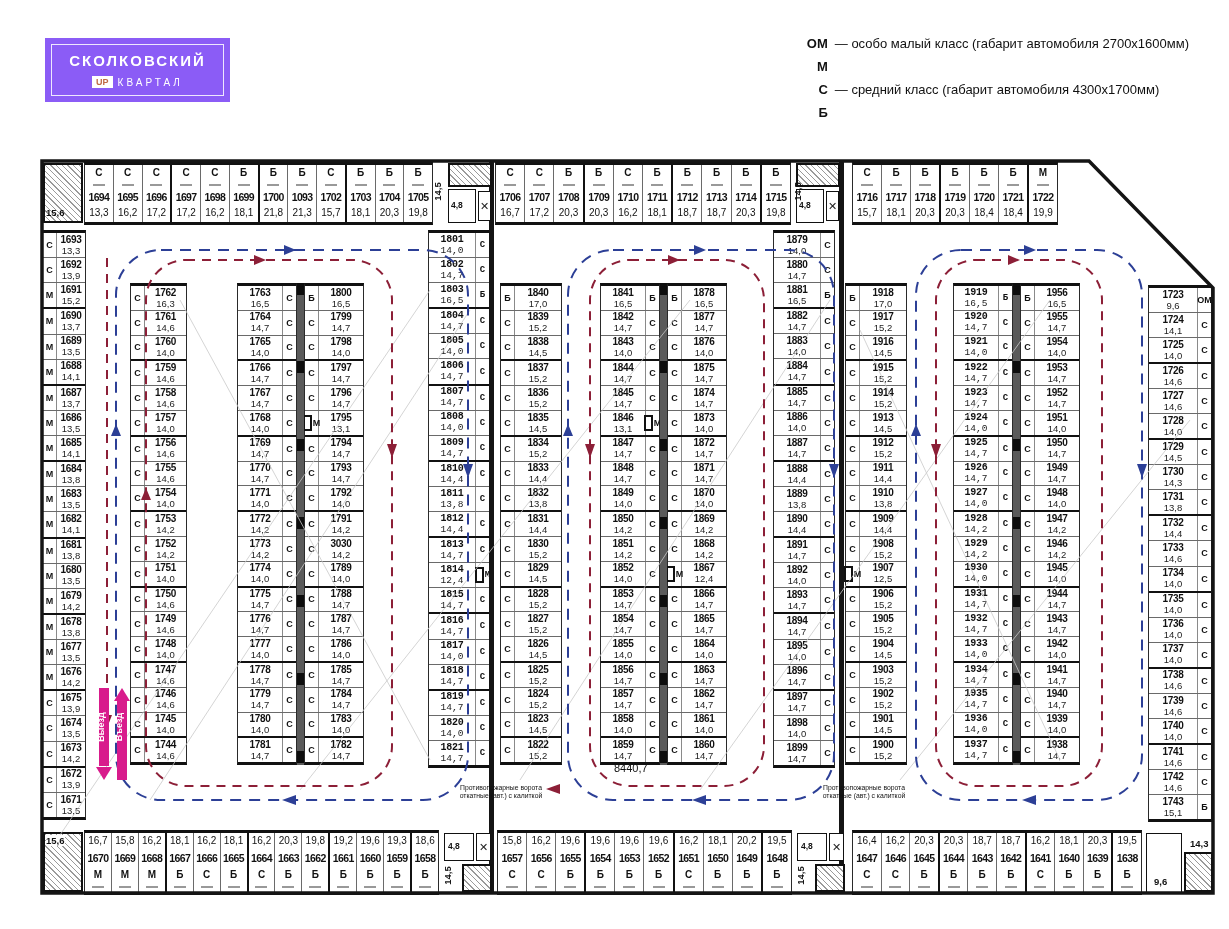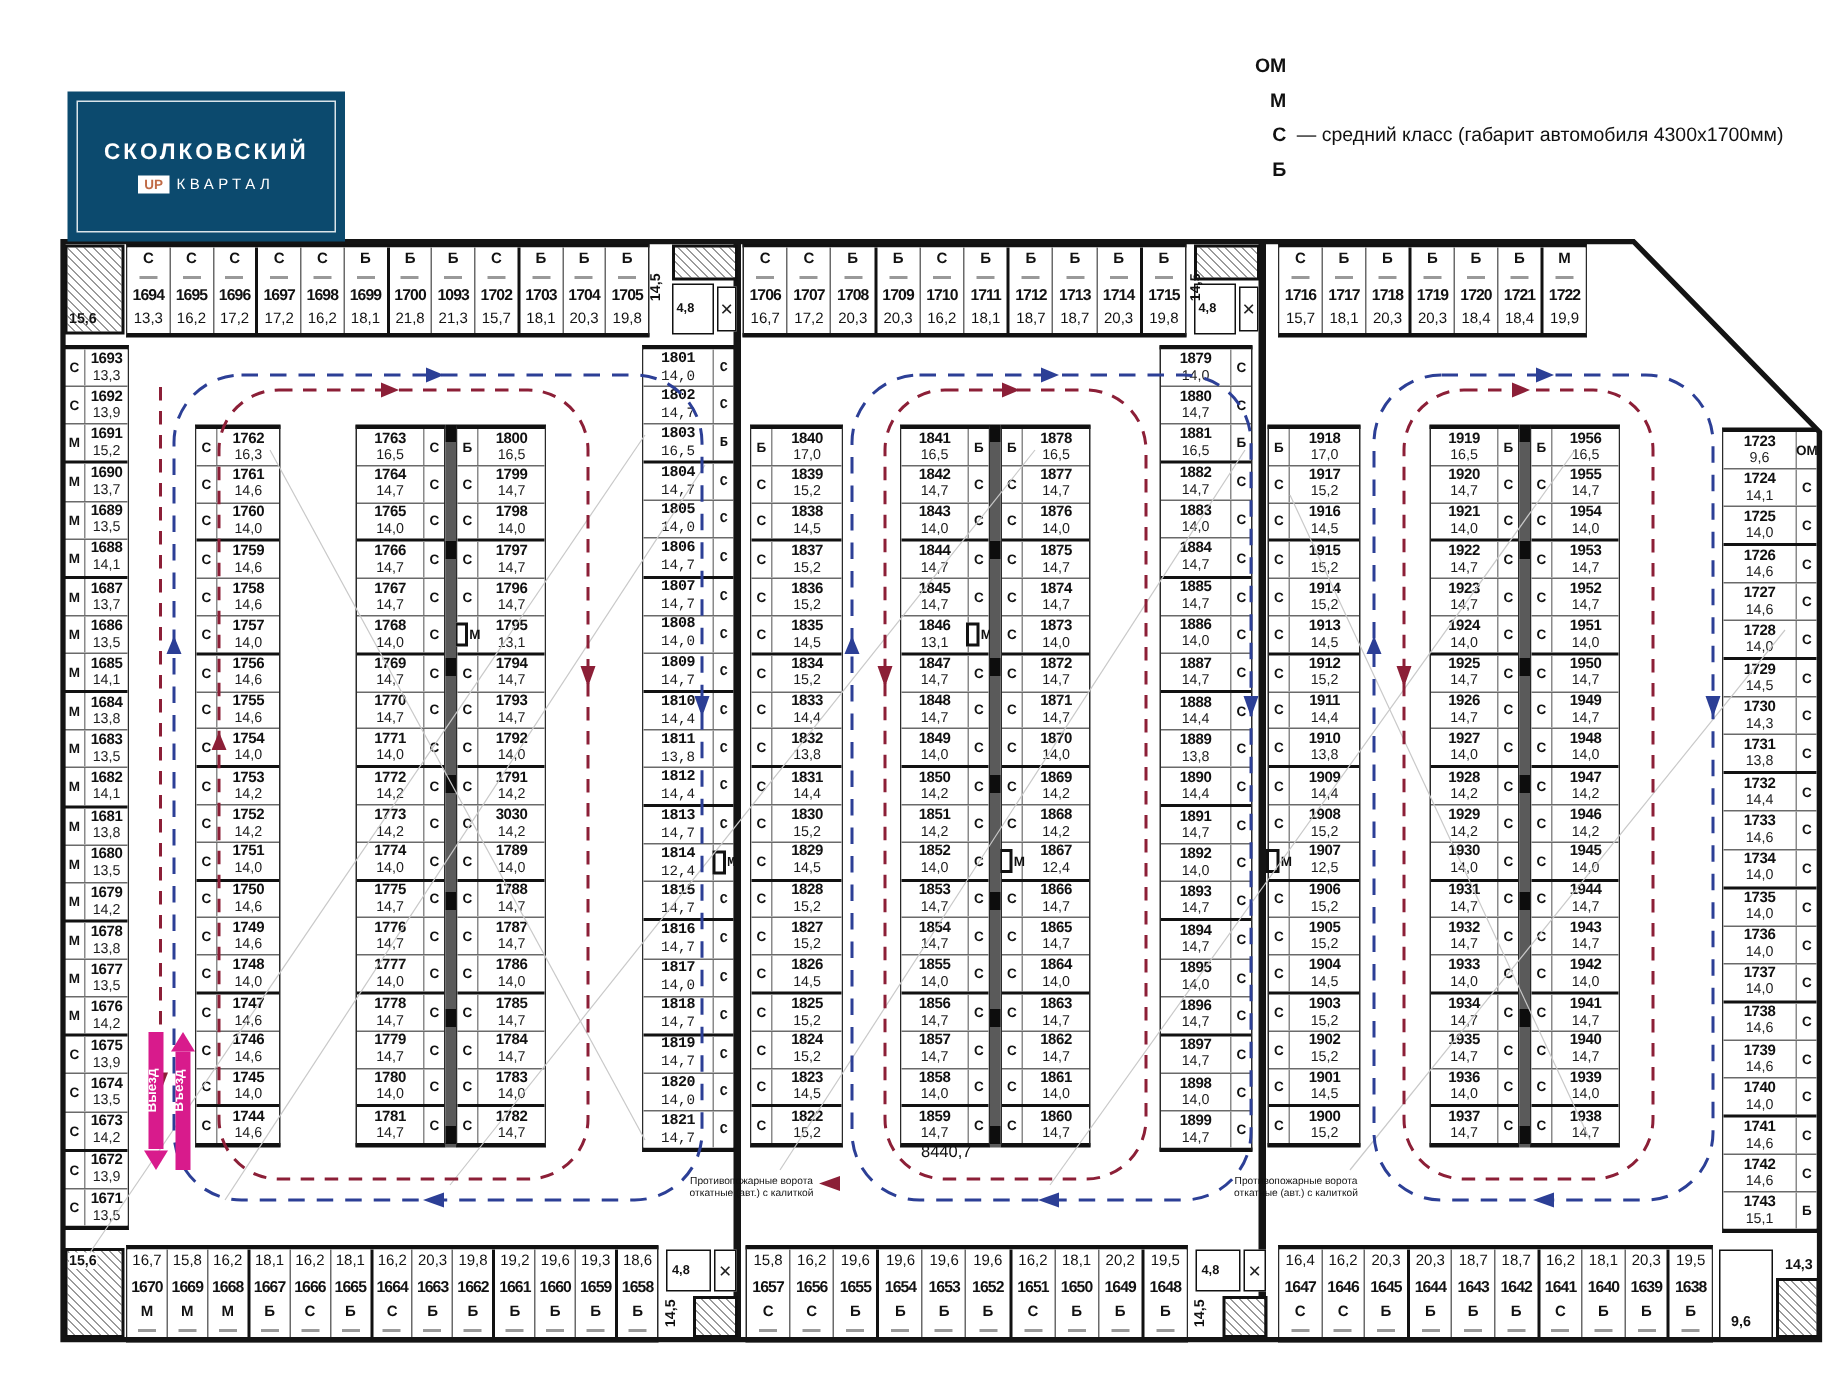--- a/index.html
+++ b/index.html
@@ -1,21 +1,21 @@
 <!DOCTYPE html>
 <html><head>
 <meta charset="utf-8">
 <style>
   html,body{margin:0;padding:0;background:#fff;}
   .page{position:relative;width:1229px;height:929px;background:#fff;overflow:hidden;
         font-family:"Liberation Sans",sans-serif;color:#111;}
 
   
-  .logo{position:absolute;left:45px;top:38px;width:185px;height:100px;background:#0c4a6e;
-        display:flex;flex-direction:column;align-items:center;justify-content:center;gap:7px;z-index:6;margin-top:23px;}
+  .logo{position:absolute;left:45px;top:38px;width:185px;height:64px;background:#8b5cf6;
+        display:flex;flex-direction:column;align-items:center;justify-content:center;gap:7px;z-index:6;}
   .logo::before{content:"";position:absolute;inset:6px;border:1px solid rgba(255,255,255,.85);pointer-events:none;}
   .logo-name{color:#fff;font-weight:bold;font-size:15px;letter-spacing:2px;}
   .logo-sub{display:flex;gap:5px;align-items:center;}
   .logo-up{background:#fff;color:#c06a45;font-weight:bold;font-size:9px;padding:1px 4px;}
   .logo-kvartal{color:#fff;font-size:10px;letter-spacing:3px;}
   .title{position:absolute;left:360px;top:60px;width:150px;text-align:center;font-size:16px;line-height:1.6;z-index:6;}
   .legend{position:absolute;right:40px;top:36px;z-index:6;}
   .legend-row{display:grid;grid-template-columns:36px auto;gap:7px;font-size:13px;margin-bottom:8px;align-items:baseline;}
   .legend-code{text-align:right;font-weight:bold;}
 
@@ -81,20 +81,21 @@
     <div class="logo-sub">
       <span class="logo-up">UP</span>
       <span class="logo-kvartal">КВАРТАЛ</span>
     </div>
   </div>
 
 
   <div class="legend">
     <div class="legend-row">
       <span class="legend-code">ОМ</span>
+      <span class="legend-text">— особо малый класс (габарит автомобиля 2700х1600мм)</span>
     </div>
     <div class="legend-row">
       <span class="legend-code">М</span>
     </div>
     <div class="legend-row">
       <span class="legend-code">С</span>
       <span class="legend-text">— средний класс (габарит автомобиля 4300х1700мм)</span>
     </div>
     <div class="legend-row">
       <span class="legend-code">Б</span>
@@ -2013,21 +2014,21 @@
         <div class="v-cell group-start">
           <div class="strip strip-l">
             <span>С</span>
           </div>
           <div class="main">
             <div class="num">1900</div>
             <div class="area">15,2</div>
           </div>
         </div>
       </div>
-      <div class="v-col" style="left: 953px; top: 283px; width: 60px; height: 482px;">
+      <div class="v-col" style="left: 953px; top: 283px; width: 60px; height: 482px; font-family: Liberation Mono, monospace;">
         <div class="v-cell">
           <div class="main">
             <div class="num">1919</div>
             <div class="area">16,5</div>
           </div>
           <div class="strip strip-r">
             <span>Б</span>
           </div>
         </div>
         <div class="v-cell">

